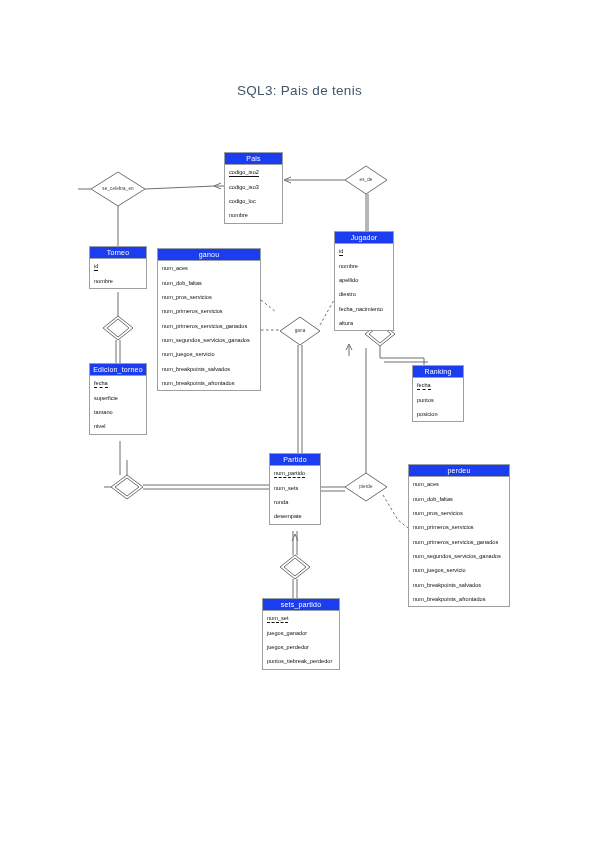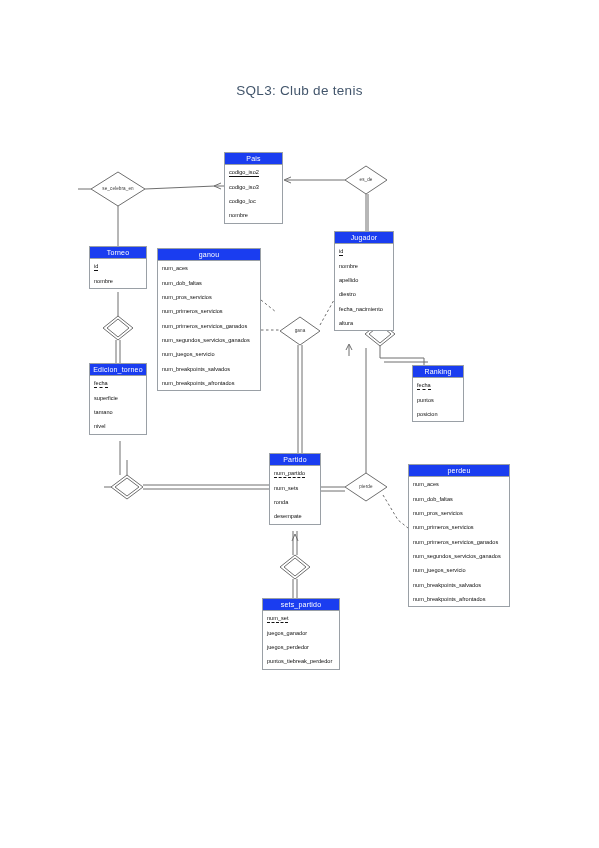--- a/index.html
+++ b/index.html
@@ -111,21 +111,21 @@
     text-align: center;
     white-space: nowrap;
     letter-spacing: .1px;
   }
 </style>
 </head>
 <body>
 
 <div id="page">
 
-  <div id="doc-title">SQL3: Club de tenis</div>
+  <div id="doc-title">SQL3: Pais de tenis</div>
 
   <svg id="wires" viewBox="0 0 599 848" width="599" height="848">
 
     <line x1="345" y1="180" x2="285" y2="180"></line>
     <polyline points="291,177 284,180 291,183"></polyline>
 
     <line x1="366" y1="194" x2="366" y2="231"></line>
     <line x1="368" y1="194" x2="368" y2="231"></line>
 
     <line x1="224" y1="186" x2="215" y2="186"></line>

